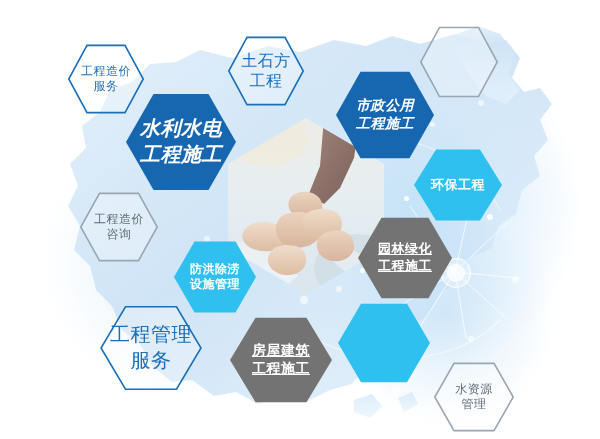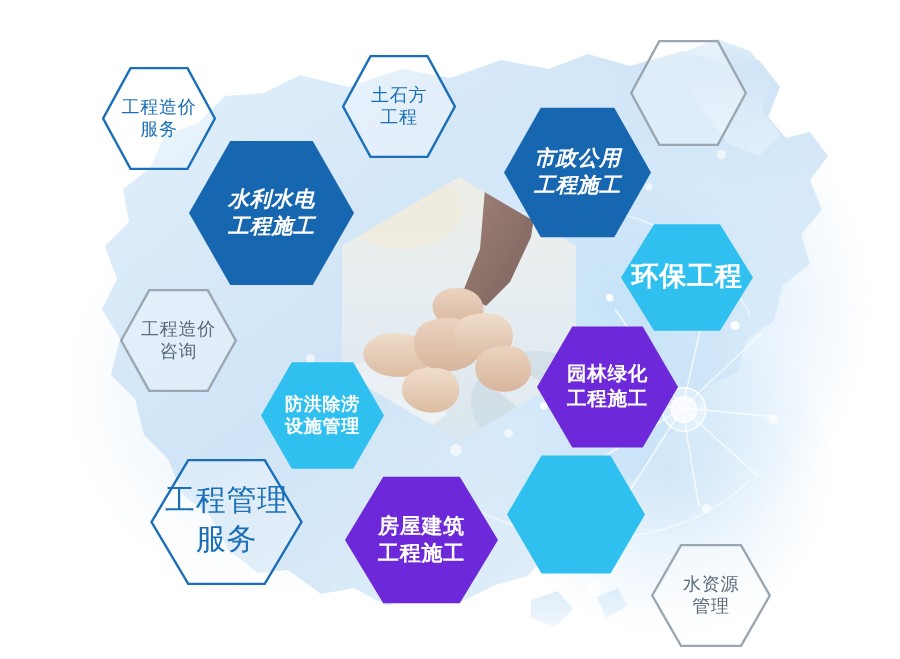--- a/index.html
+++ b/index.html
@@ -76,21 +76,21 @@
   .hex span{display:block;white-space:nowrap;}
   .hex.solid{color:#ffffff;font-weight:bold;}
   .hex.outline{
     -webkit-clip-path:none;clip-path:none;
     background:transparent;
   }
   .hex.outline .hx-svg{position:absolute;left:0;top:0;width:100%;height:100%;}
   .hex.outline .hx-txt{position:relative;z-index:2;}
 
   .c-navy   {background:#1766b0;font-style:italic;}
-  .c-blue   {background:#6d28d9;}
+  .c-blue   {background:#737373;text-decoration:underline;}
   .c-cyan   {background:#2fc0f0;}
 </style>
 </head>
 <body>
 
 <div id="stage">
 
   <div class="bg-layer">
 
     <div class="glow-b"></div>
@@ -217,47 +217,47 @@
   <div id="hexes">
       <div class="hex outline" style="left: 68px; top: 44px; width: 76px; height: 70px; font-size: 12px; color: rgb(26, 111, 184); font-weight: normal;">
         <svg class="hx-svg" viewBox="0 0 100 100" preserveAspectRatio="none">
           <polygon points="25,2 75,2 99,50 75,98 25,98 1,50" fill="rgba(255,255,255,0.30)" stroke="#1a6fb8" stroke-width="1.6" vector-effect="non-scaling-stroke"></polygon>
         </svg>
         <div class="hx-txt">
           <span>工程造价</span>
           <span>服务</span>
         </div>
       </div>
-      <div class="hex outline" style="left: 228px; top: 36px; width: 76px; height: 70px; font-size: 12px; color: rgb(26, 111, 184); font-weight: normal;">
+      <div class="hex outline" style="left: 228px; top: 36px; width: 76px; height: 70px; font-size: 16px; color: rgb(26, 111, 184); font-weight: normal;">
         <svg class="hx-svg" viewBox="0 0 100 100" preserveAspectRatio="none">
           <polygon points="25,2 75,2 99,50 75,98 25,98 1,50" fill="rgba(255,255,255,0.30)" stroke="#1a6fb8" stroke-width="1.6" vector-effect="non-scaling-stroke"></polygon>
         </svg>
         <div class="hx-txt">
           <span>土石方</span>
           <span>工程</span>
         </div>
       </div>
       <div class="hex outline" style="left: 420px; top: 26px; width: 78px; height: 72px; font-size: 12px; color: rgb(93, 107, 119); font-weight: normal;">
         <svg class="hx-svg" viewBox="0 0 100 100" preserveAspectRatio="none">
           <polygon points="25,2 75,2 99,50 75,98 25,98 1,50" fill="rgba(255,255,255,0.30)" stroke="#9aa7b2" stroke-width="1.6" vector-effect="non-scaling-stroke"></polygon>
         </svg>
       </div>
-      <div class="hex solid c-navy" style="left: 126px; top: 92px; width: 110px; height: 100px; font-size: 14px;">
+      <div class="hex solid c-navy" style="left: 126px; top: 92px; width: 110px; height: 100px; font-size: 20px;">
         <div class="">
           <span>水利水电</span>
           <span>工程施工</span>
         </div>
       </div>
       <div class="hex solid c-navy" style="left: 336px; top: 70px; width: 98px; height: 90px; font-size: 14px;">
         <div class="">
           <span>市政公用</span>
           <span>工程施工</span>
         </div>
       </div>
-      <div class="hex solid c-cyan" style="left: 414px; top: 148px; width: 88px; height: 74px; font-size: 18px;">
+      <div class="hex solid c-cyan" style="left: 414px; top: 148px; width: 88px; height: 74px; font-size: 13px;">
         <div class="">
           <span>环保工程</span>
         </div>
       </div>
       <div class="hex outline" style="left: 80px; top: 192px; width: 78px; height: 70px; font-size: 12px; color: rgb(93, 107, 119); font-weight: normal;">
         <svg class="hx-svg" viewBox="0 0 100 100" preserveAspectRatio="none">
           <polygon points="25,2 75,2 99,50 75,98 25,98 1,50" fill="rgba(255,255,255,0.30)" stroke="#9aa7b2" stroke-width="1.6" vector-effect="non-scaling-stroke"></polygon>
         </svg>
         <div class="hx-txt">
           <span>工程造价</span>

